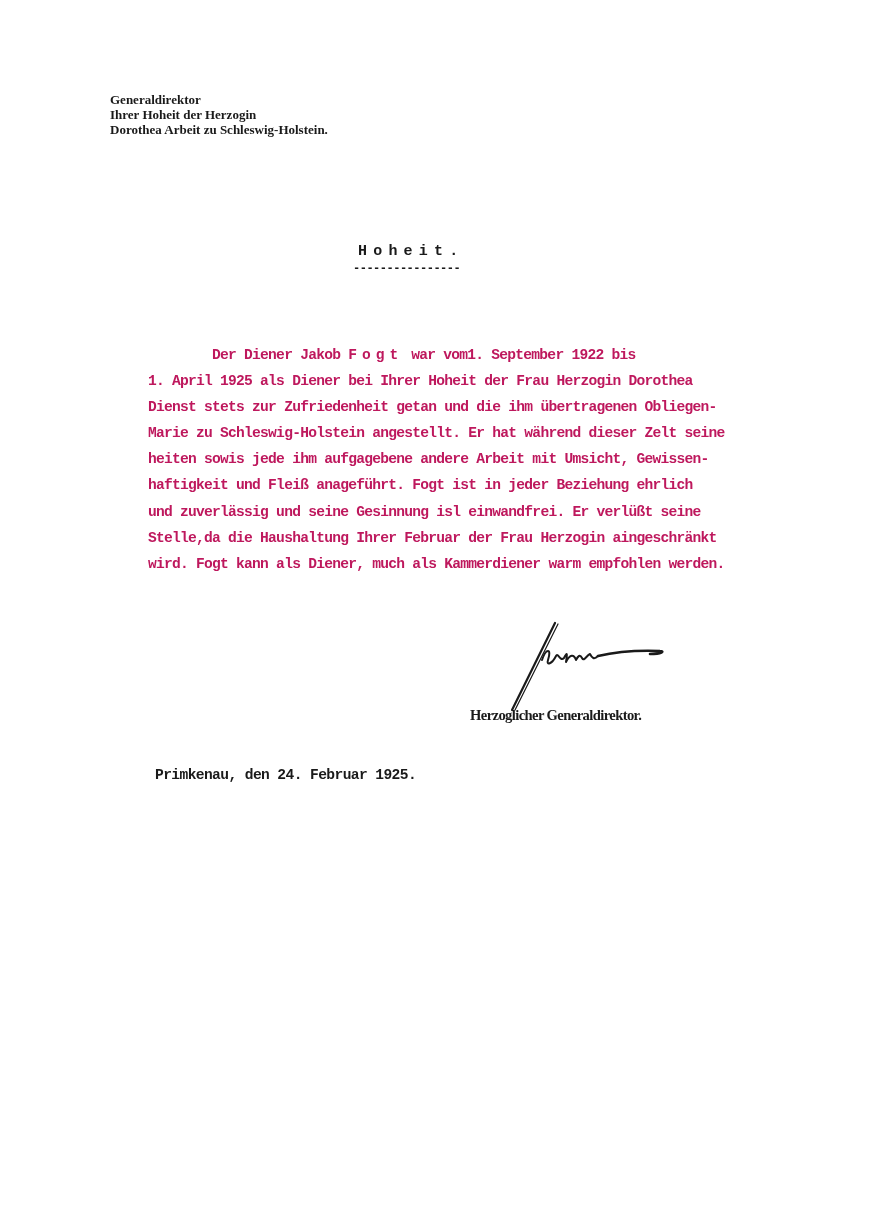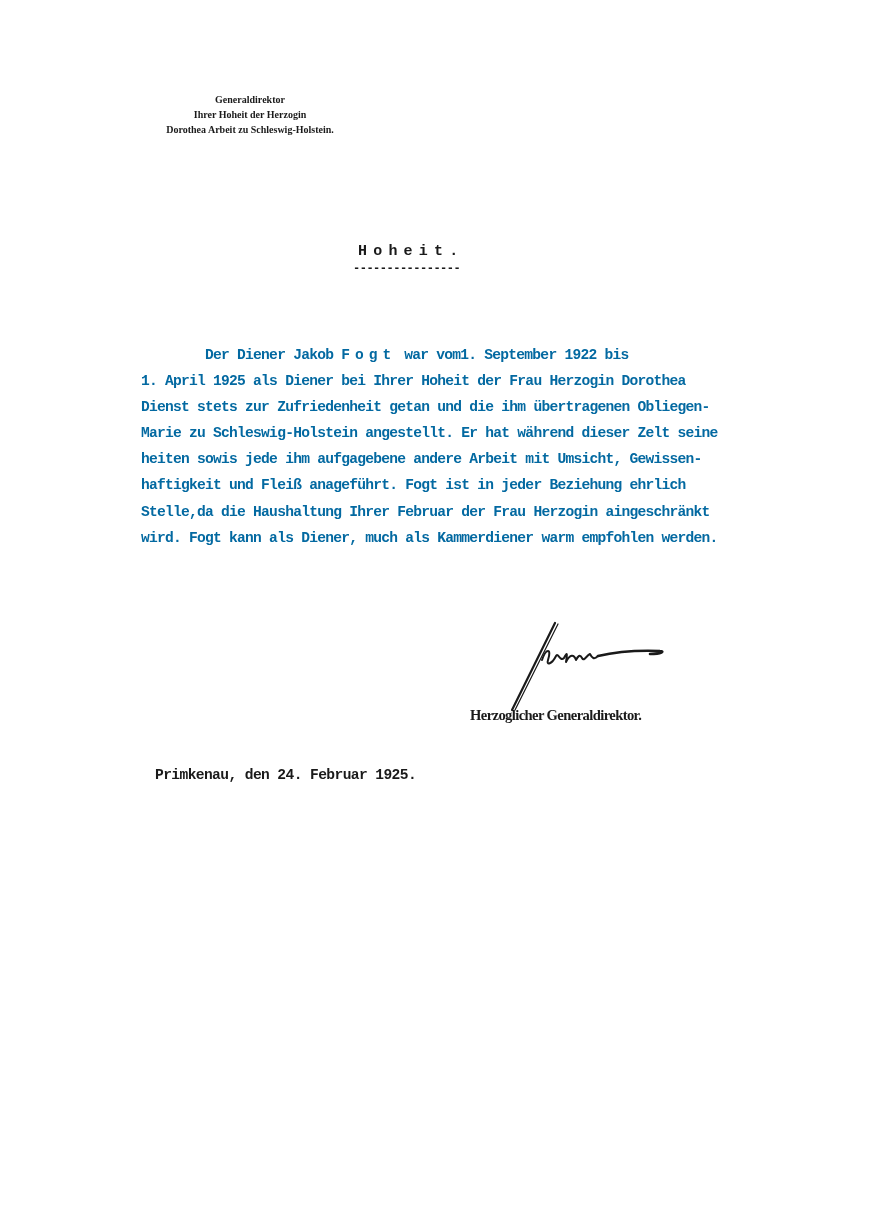--- a/index.html
+++ b/index.html
@@ -12,24 +12,24 @@
       height: 1216px;
       position: relative;
       overflow: hidden;
       color: #1a1a1a;
     }
     .letterhead {
       position: absolute;
       left: 110px;
       top: 92px;
       width: 280px;
-      text-align: center;
+      text-align: left;
       font-family: "Liberation Serif", serif;
       font-weight: bold;
-      font-size: 10px;
+      font-size: 13px;
       line-height: 15px;
       color: #1a1a1a;
     }
     .letterhead div { white-space: nowrap; }
     .title {
       position: absolute;
       left: 358px;
       top: 243px;
       font-family: "Liberation Mono", monospace;
       font-weight: bold;
@@ -42,28 +42,28 @@
       left: 353px;
       top: 262px;
       font-family: "Liberation Mono", monospace;
       font-weight: bold;
       font-size: 12px;
       letter-spacing: -0.5px;
       white-space: nowrap;
     }
     .body-text {
       position: absolute;
-      left: 141px;
+      left: 148px;
       top: 342px;
       width: 660px;
       font-family: "Liberation Mono", monospace;
       font-weight: bold;
       font-size: 14.6px;
       line-height: 26.1px;
-      color: #0369a1;
+      color: #be185d;
     }
     .body-text .line {
       white-space: pre;
       letter-spacing: -0.75px;
       transform-origin: left center;
     }
     .spaced { letter-spacing: 5px; }
     .signature {
       position: absolute;
       left: 500px;
@@ -104,20 +104,21 @@
 <div class="title">Hoheit.</div>
 <div class="title-underline">----------------</div>
 
 <div class="body-text">
   <div class="line"><span>        Der Diener Jakob </span><span class="spaced">Fogt</span><span> war vom1. September 1922 bis</span></div>
   <div class="line">1. April 1925 als Diener bei Ihrer Hoheit der Frau Herzogin Dorothea</div>
   <div class="line">Dienst stets zur Zufriedenheit getan und die ihm übertragenen Obliegen-</div>
   <div class="line">Marie zu Schleswig-Holstein angestellt. Er hat während dieser Zelt seine</div>
   <div class="line">heiten sowis jede ihm aufgagebene andere Arbeit mit Umsicht, Gewissen-</div>
   <div class="line">haftigkeit und Fleiß anageführt. Fogt ist in jeder Beziehung ehrlich</div>
+  <div class="line">und zuverlässig und seine Gesinnung isl einwandfrei. Er verlüßt seine</div>
   <div class="line">Stelle,da die Haushaltung Ihrer Februar der Frau Herzogin aingeschränkt</div>
   <div class="line">wird. Fogt kann als Diener, much als Kammerdiener warm empfohlen werden.</div>
 </div>
 
 <svg class="signature" viewBox="0 0 180 100" xmlns="http://www.w3.org/2000/svg">
   <g fill="none" stroke="#1a1a1a" stroke-linecap="round" stroke-linejoin="round">
 
     <path d="M55 5 C 45 25, 30 55, 12 92" stroke-width="2.2"></path>
     <path d="M58 6 C 48 26, 33 56, 15 92" stroke-width="1.2"></path>
 

